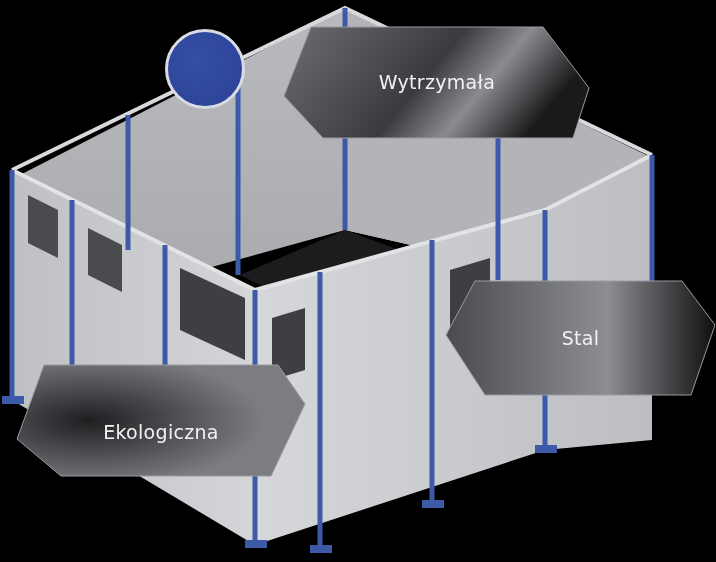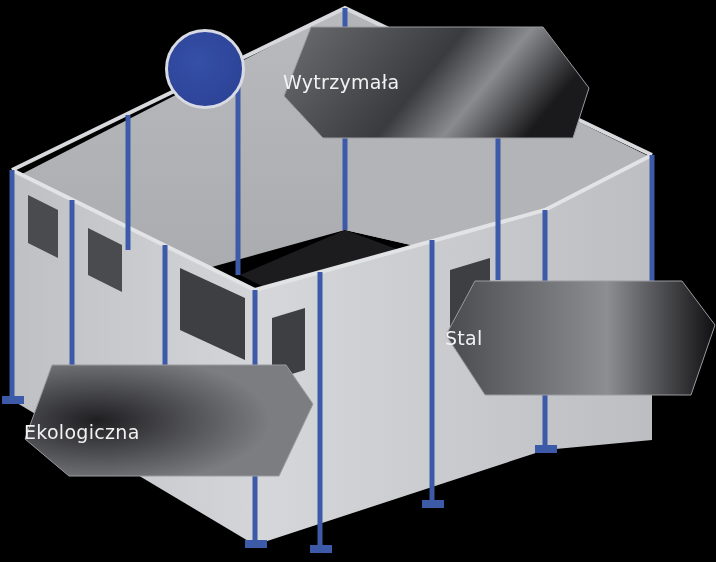--- a/index.html
+++ b/index.html
@@ -1,26 +1,26 @@
 <!DOCTYPE html>
 <html><head>
 <meta charset="utf-8">
 <style>
   html,body{margin:0;padding:0;background:#000;}
   body{width:716px;height:562px;position:relative;overflow:hidden;font-family:"DejaVu Sans",sans-serif;}
   .scene{position:absolute;left:0;top:0;width:716px;height:562px;}
   .swatch{position:absolute;left:165px;top:29px;width:80px;height:80px;border-radius:50%;
     background:radial-gradient(circle at 40% 40%,#3550a8,#2a3f92);border:3px solid #d9dbe4;box-sizing:border-box;}
   .badge{position:absolute;color:#f2f2f2;text-align:center;font-size:19px;line-height:29px;letter-spacing:0.3px;
-    display:flex;flex-direction:column;justify-content:center;align-items:flex-start;}
+    display:flex;flex-direction:column;justify-content:center;align-items:center;}
   .badge-bg{position:absolute;inset:0;}
   .badge span{position:relative;z-index:1;}
   .b1{left:283px;top:26px;width:308px;height:113px;}
   .b2{left:445px;top:280px;width:271px;height:116px;}
-  .b3{left:24px;top:364px;width:290px;height:136px;}
+  .b3{left:16px;top:364px;width:290px;height:136px;}
 </style>
 </head>
 <body>
 
 <svg class="scene" viewBox="0 0 716 562" xmlns="http://www.w3.org/2000/svg">
   <defs>
     <linearGradient id="panelL" x1="0" y1="0" x2="1" y2="0">
       <stop offset="0" stop-color="#bfc0c4"></stop>
         <stop offset="1" stop-color="#d4d5d8"></stop>
     </linearGradient>

